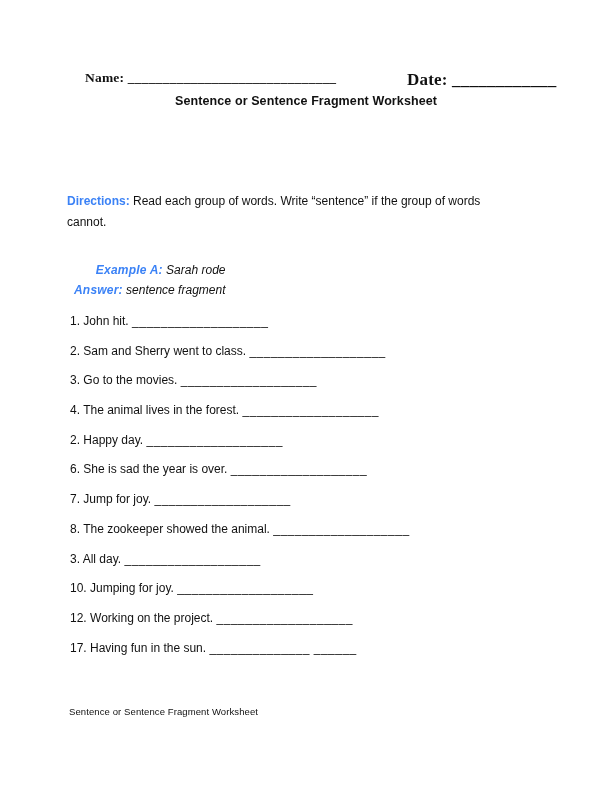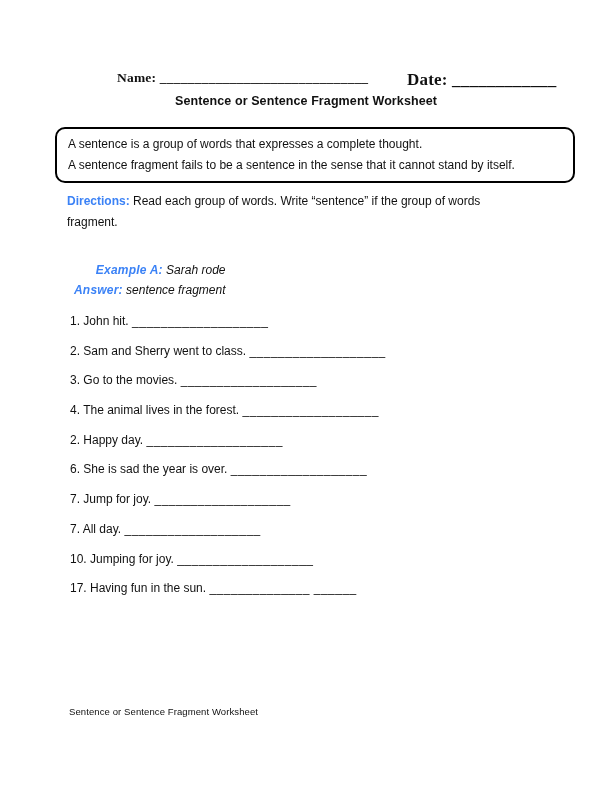--- a/index.html
+++ b/index.html
@@ -18,21 +18,20 @@
   }
   .name-field {
     position: absolute;
     left: 85px;
     top: 70px;
     font-family: "Liberation Serif", "DejaVu Serif", serif;
     font-weight: bold;
     font-size: 13.5px;
     letter-spacing: 0.2px;
     white-space: nowrap;
-    margin-left: 32px;
   }
   .date-field {
     position: absolute;
     left: 407px;
     top: 70px;
     font-family: "Liberation Serif", "DejaVu Serif", serif;
     font-weight: bold;
     font-size: 17px;
     letter-spacing: 0.2px;
     white-space: nowrap;
@@ -109,43 +108,41 @@
 <body>
 
 <div class="page">
 
   <div class="name-field"><span>Name:</span><span> ______________________________</span></div>
 
   <div class="date-field"><span>Date:</span><span> ____________</span></div>
 
   <div class="page-title">Sentence or Sentence Fragment Worksheet</div>
 
-  <div class="definition-box">
-    <div>A sentence is a group of words that expresses a complete thought.</div>
-    <div>A sentence fragment fails to be a sentence in the sense that it cannot stand by itself.</div>
-  </div>
 
   <div class="directions">
     <div><span class="gray-label">Directions:</span><span> Read each group of words. Write “sentence” if the group of words</span></div>
-    <div>fragment.</div>
+    <div>cannot.</div>
   </div>
 
   <div class="example-block">
     <div><span class="gray-label">Example A:</span><span> Sarah rode</span></div>
     <div><span class="gray-label">Answer:</span><span> sentence fragment</span></div>
   </div>
 
   <div class="items">
     <div class="item"><span>1. John hit. </span><span class="blank">___________________</span></div>
     <div class="item"><span>2. Sam and Sherry went to class. </span><span class="blank">___________________</span></div>
     <div class="item"><span>3. Go to the movies. </span><span class="blank">___________________</span></div>
     <div class="item"><span>4. The animal lives in the forest. </span><span class="blank">___________________</span></div>
     <div class="item"><span>2. Happy day. </span><span class="blank">___________________</span></div>
     <div class="item"><span>6. She is sad the year is over. </span><span class="blank">___________________</span></div>
     <div class="item"><span>7. Jump for joy. </span><span class="blank">___________________</span></div>
-    <div class="item"><span>7. All day. </span><span class="blank">___________________</span></div>
+    <div class="item"><span>8. The zookeeper showed the animal. </span><span class="blank">___________________</span></div>
+    <div class="item"><span>3. All day. </span><span class="blank">___________________</span></div>
     <div class="item"><span>10. Jumping for joy. </span><span class="blank">___________________</span></div>
+    <div class="item"><span>12. Working on the project. </span><span class="blank">___________________</span></div>
     <div class="item"><span>17. Having fun in the sun. </span><span class="blank">______________ ______</span></div>
   </div>
 
   <div class="footer-text">Sentence or Sentence Fragment Worksheet</div>
 
 </div>
 
 </body></html>

